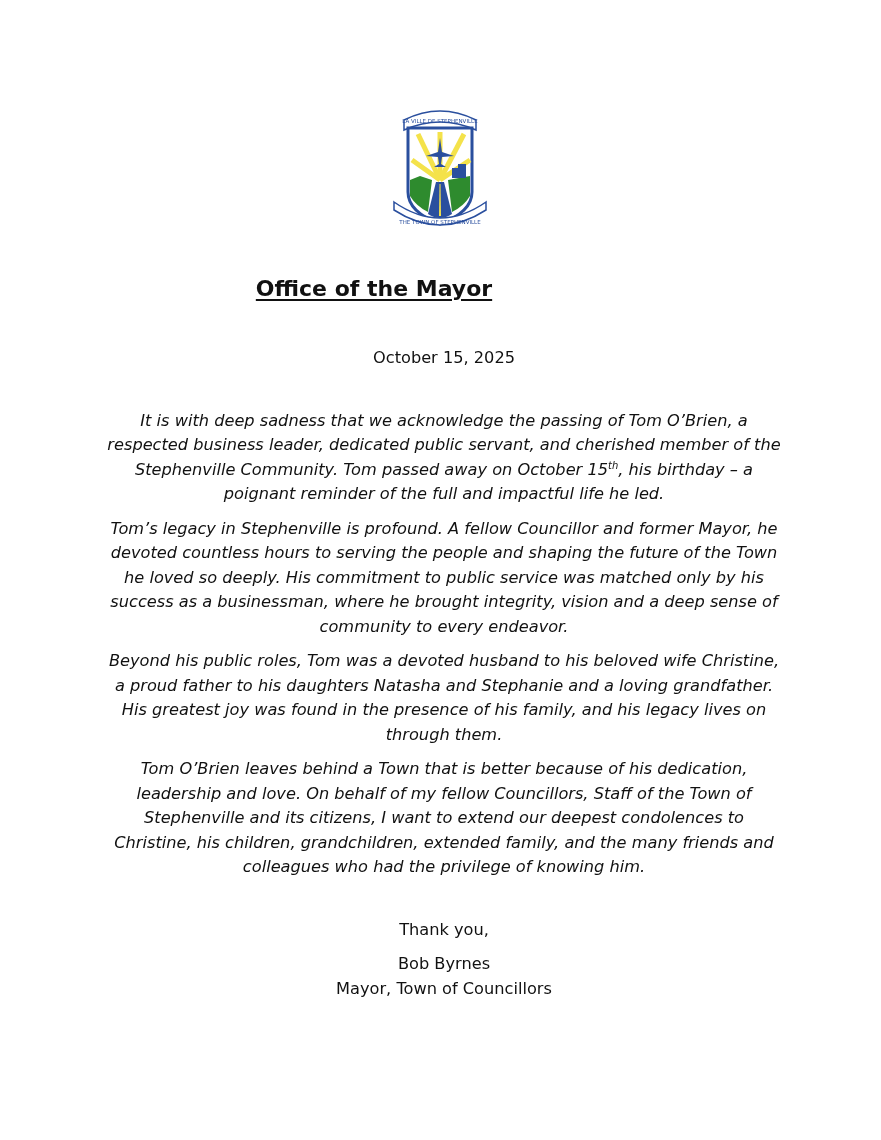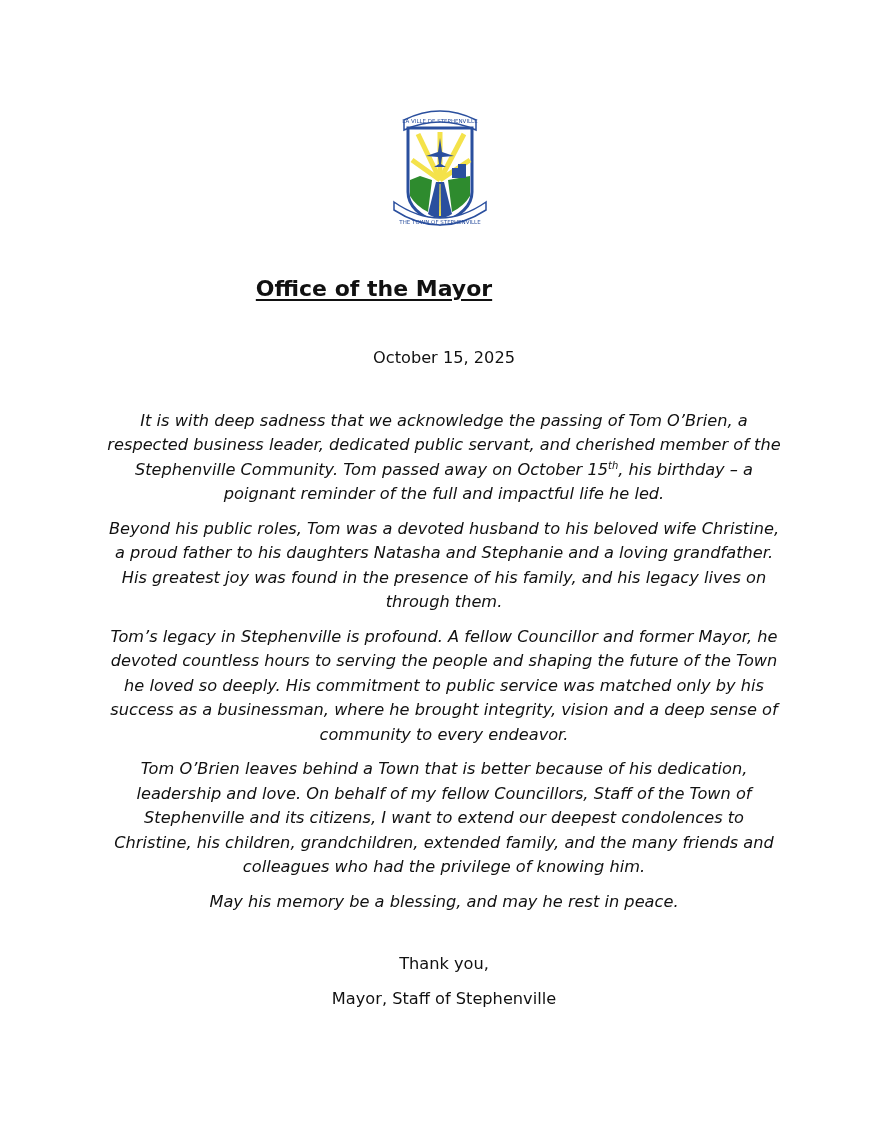--- a/index.html
+++ b/index.html
@@ -53,19 +53,19 @@
     <path d="M4 102 Q50 134 96 102 L96 110 Q50 140 4 110 Z" fill="#fff" stroke="#2a4f9e" stroke-width="1.5"></path>
     <text x="50" y="124" font-size="5.5" text-anchor="middle" fill="#2a4f9e" font-family="DejaVu Sans, sans-serif">THE TOWN OF STEPHENVILLE</text>
   </svg>
 </div>
 
 <div class="title">Office of the Mayor</div>
 
 <div class="content">
   <p class="date">October 15, 2025</p>
   <p class="para"><span>It is with deep sadness that we acknowledge the passing of Tom O’Brien, a respected business leader, dedicated public servant, and cherished member of the Stephenville Community.  Tom passed away on October 15</span><sup>th</sup><span>, his birthday – a poignant reminder of the full and impactful life he led.</span></p>
+  <p class="para">Tom’s legacy in Stephenville is profound.  A fellow Councillor and former Mayor, he devoted countless hours to serving the people and shaping the future of the Town he loved so deeply.  His commitment to public service was matched only by his success as a businessman, where he brought integrity, vision and a deep sense of community to every endeavor.</p>
   <p class="para">Beyond his public roles, Tom was a devoted husband to his beloved wife Christine, a proud father to his daughters Natasha and Stephanie and a loving grandfather.  His greatest joy was found in the presence of his family, and his legacy lives on through them.</p>
-  <p class="para">Tom’s legacy in Stephenville is profound.  A fellow Councillor and former Mayor, he devoted countless hours to serving the people and shaping the future of the Town he loved so deeply.  His commitment to public service was matched only by his success as a businessman, where he brought integrity, vision and a deep sense of community to every endeavor.</p>
   <p class="para">Tom O’Brien leaves behind a Town that is better because of his dedication, leadership and love.  On behalf of my fellow Councillors, Staff of the Town of Stephenville and its citizens, I want to extend our deepest condolences to Christine, his children, grandchildren, extended family, and the many friends and colleagues who had the privilege of knowing him.</p>
-  <p class="para">May his memory be a blessing, and may he rest in peace.</p>
   <p class="closing">Thank you,</p>
-  <p class="sig">Mayor, Staff of Stephenville</p>
+  <p class="sig">Bob Byrnes</p>
+  <p class="sig">Mayor, Town of Councillors</p>
 </div>
 
 </body></html>

